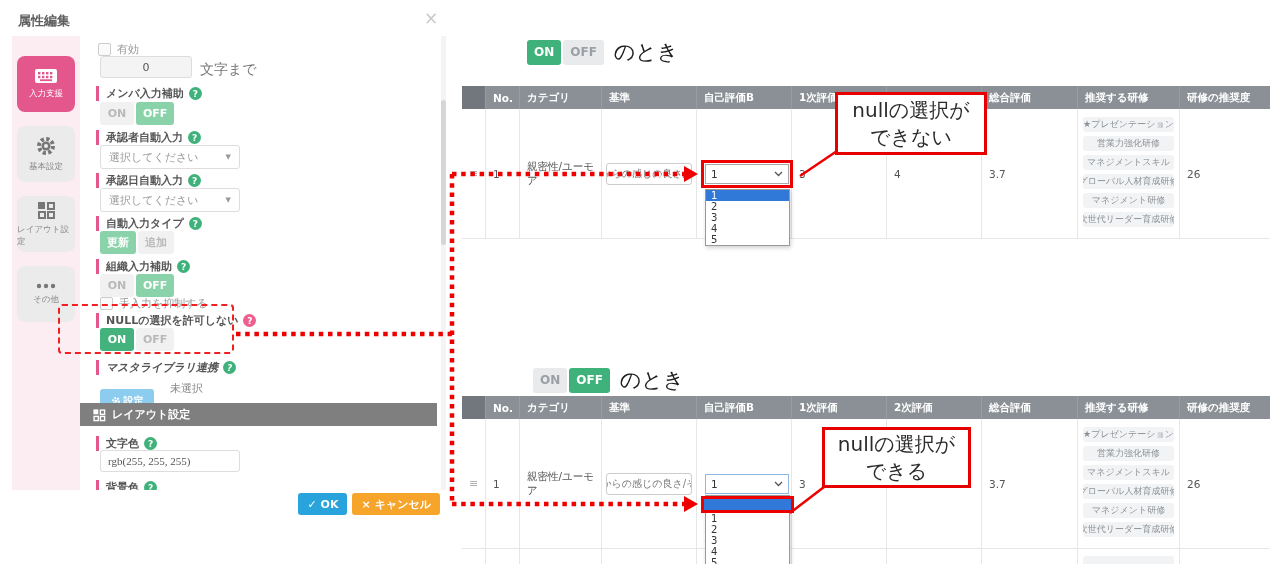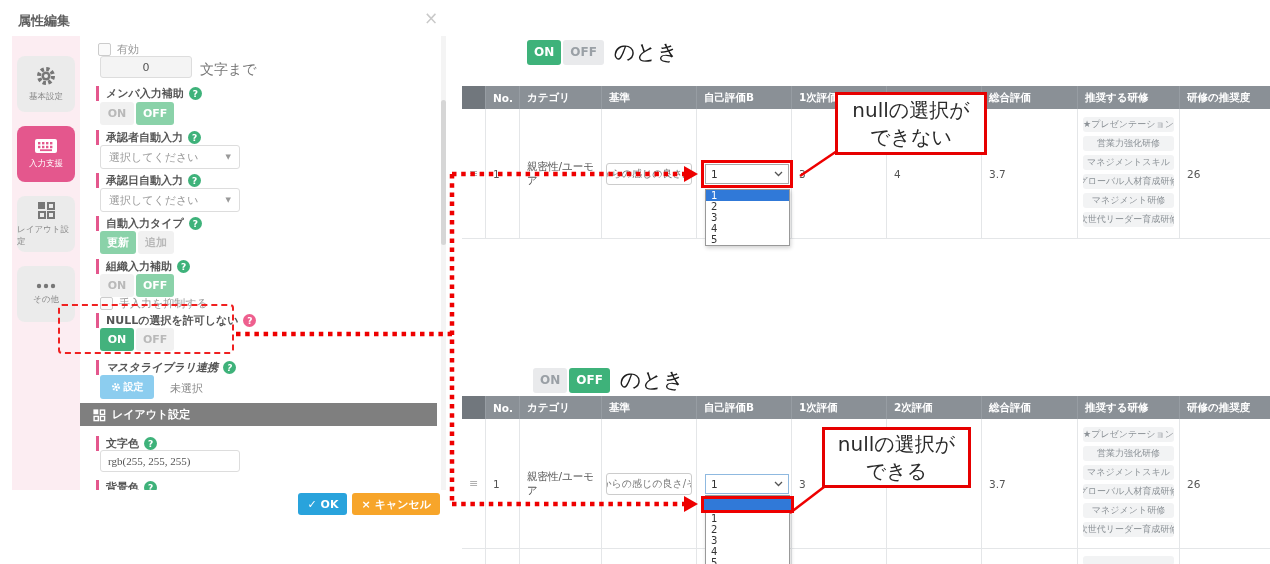--- a/index.html
+++ b/index.html
@@ -93,44 +93,44 @@
 </style>
 </head>
 <body>
 
 <div class="canvas">
 
   <div class="dlg-title">属性編集</div>
   <div class="dlg-close">×</div>
 
   <div class="side">
-    <div class="side-item">
-      <svg width="22" height="22" viewBox="0 0 22 22">
-        <circle cx="11" cy="11" r="7" fill="none" stroke="#777" stroke-width="4" stroke-dasharray="3.2 2.3"></circle>
-        <circle cx="11" cy="11" r="4.5" fill="#777"></circle>
-          <circle cx="11" cy="11" r="2" fill="#ebebeb"></circle>
-      </svg>
-      <span>基本設定</span>
-    </div>
     <div class="side-item active">
       <svg width="24" height="16" viewBox="0 0 24 16">
         <rect x="1" y="1" width="22" height="14" rx="2" fill="#fff"></rect>
         <rect x="4" y="4" width="2.4" height="2.4" fill="#e4578d"></rect>
           <rect x="8" y="4" width="2.4" height="2.4" fill="#e4578d"></rect>
         <rect x="12" y="4" width="2.4" height="2.4" fill="#e4578d"></rect>
           <rect x="16" y="4" width="2.4" height="2.4" fill="#e4578d"></rect>
         <rect x="4" y="7.8" width="2.4" height="2.4" fill="#e4578d"></rect>
           <rect x="8" y="7.8" width="2.4" height="2.4" fill="#e4578d"></rect>
         <rect x="12" y="7.8" width="2.4" height="2.4" fill="#e4578d"></rect>
           <rect x="16" y="7.8" width="2.4" height="2.4" fill="#e4578d"></rect>
         <rect x="6" y="11.3" width="12" height="1.8" fill="#e4578d"></rect>
       </svg>
       <span>入力支援</span>
     </div>
     <div class="side-item">
+      <svg width="22" height="22" viewBox="0 0 22 22">
+        <circle cx="11" cy="11" r="7" fill="none" stroke="#777" stroke-width="4" stroke-dasharray="3.2 2.3"></circle>
+        <circle cx="11" cy="11" r="4.5" fill="#777"></circle>
+          <circle cx="11" cy="11" r="2" fill="#ebebeb"></circle>
+      </svg>
+      <span>基本設定</span>
+    </div>
+    <div class="side-item">
       <svg width="20" height="20" viewBox="0 0 20 20">
         <rect x="2" y="2" width="7" height="7" fill="#777"></rect>
         <rect x="12" y="3" width="6" height="6" fill="none" stroke="#777" stroke-width="2"></rect>
         <rect x="3" y="12" width="6" height="6" fill="none" stroke="#777" stroke-width="2"></rect>
         <rect x="12" y="12" width="6" height="6" fill="none" stroke="#777" stroke-width="2"></rect>
       </svg>
       <span>レイアウト設定</span>
     </div>
     <div class="side-item">
       <svg width="22" height="8" viewBox="0 0 22 8">
@@ -205,21 +205,21 @@
     </div>
     <div class="abs toggle" style="left:20px; top:292px;">
       <span class="tbtn strong">ON</span>
       <span class="tbtn inactive">OFF</span>
     </div>
 
     <div class="abs fld-label" style="left:16px; top:324px;font-style:italic;">
       <span>マスタライブラリ連携</span>
       <span class="help">?</span>
     </div>
-    <div class="abs btn-settings" style="left:20px; top:339px;">
+    <div class="abs btn-settings" style="left:20px; top:353px;">
       <svg width="10" height="10" viewBox="0 0 10 10">
         <circle cx="5" cy="5" r="3" fill="none" stroke="#fff" stroke-width="2" stroke-dasharray="1.7 1.3"></circle>
         <circle cx="5" cy="5" r="1.6" fill="#fff"></circle>
       </svg>
       <span>設定</span>
     </div>
     <span class="abs unsel" style="left:90px; top:345px;">未選択</span>
 
     <div class="section-bar">
       <svg width="14" height="14" viewBox="0 0 20 20">

